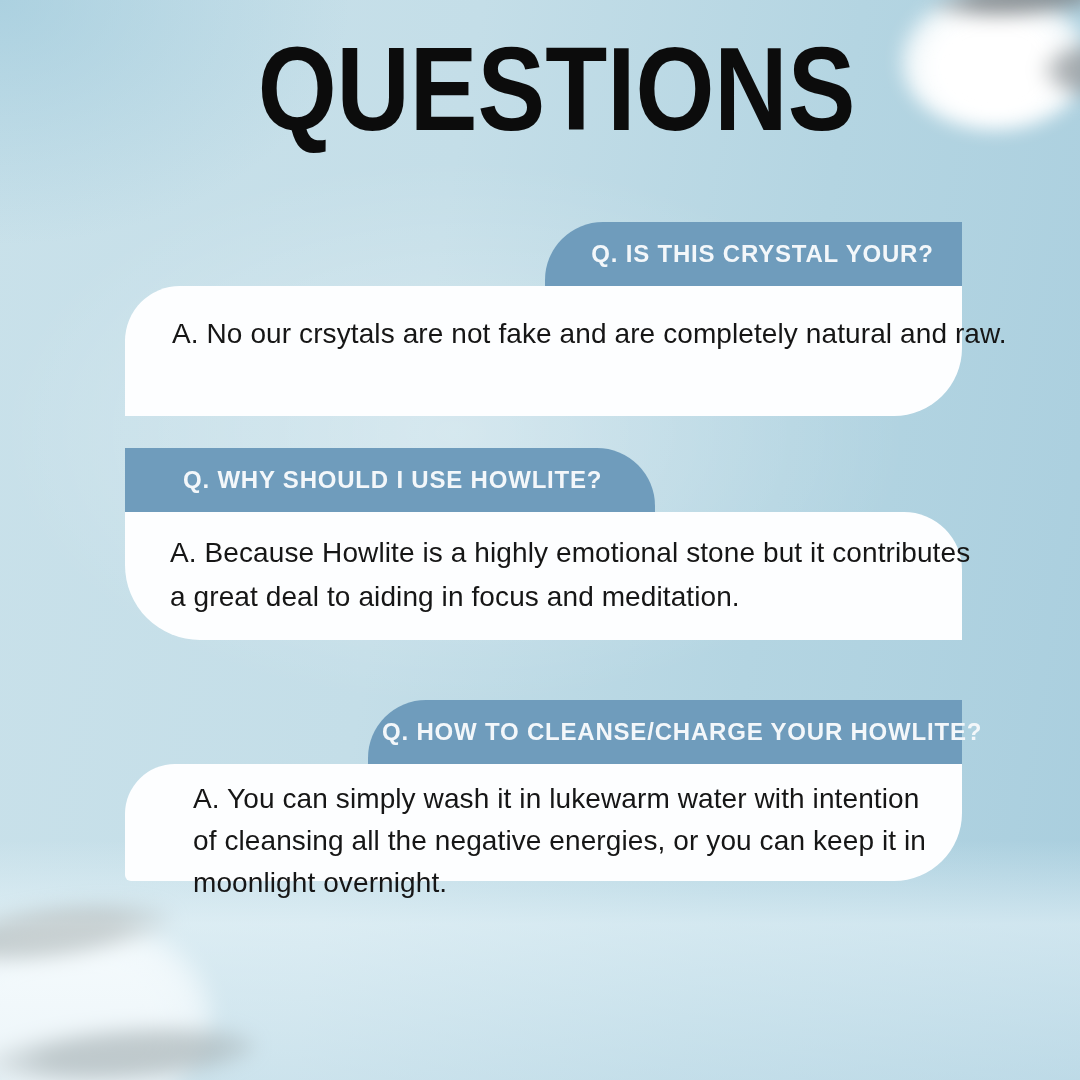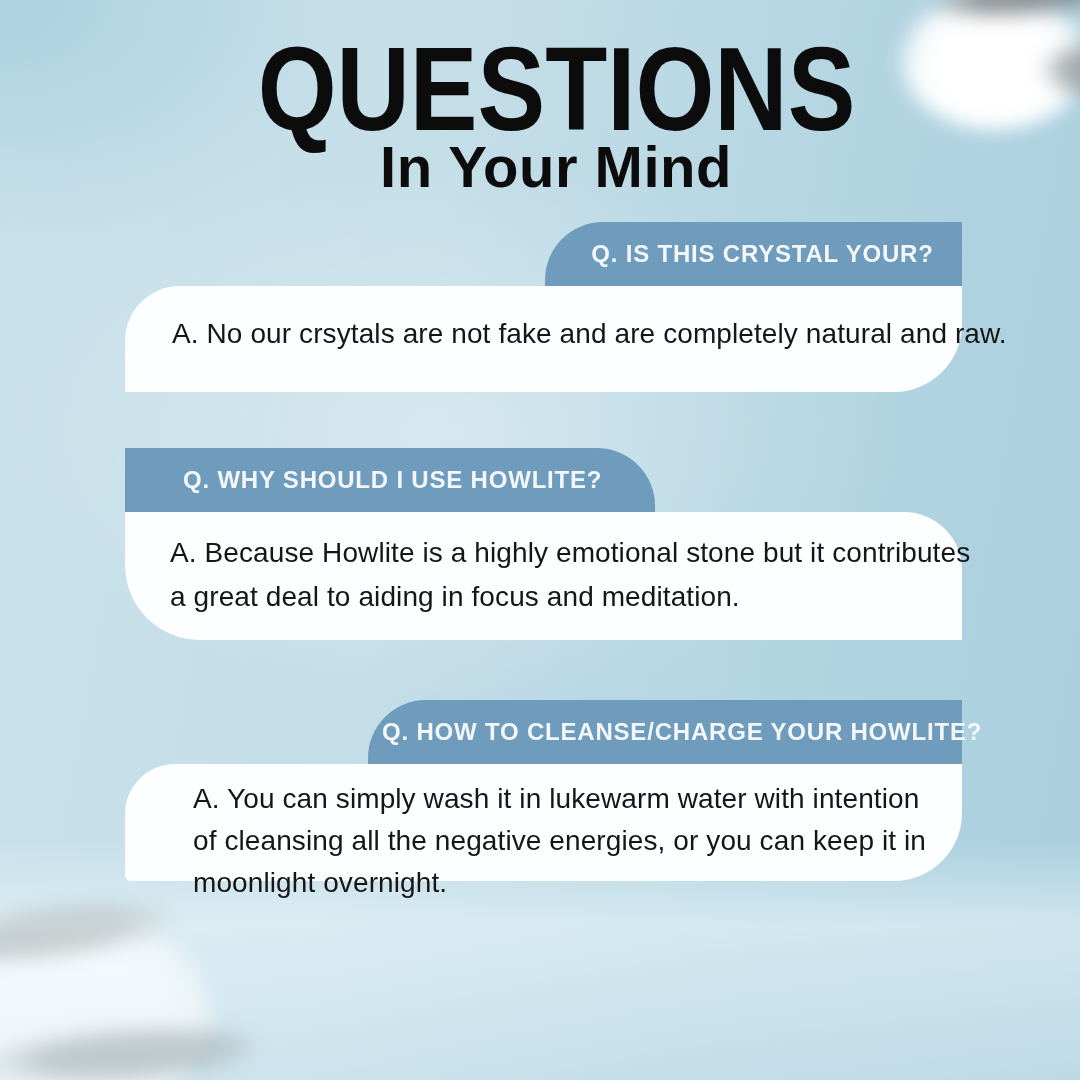--- a/index.html
+++ b/index.html
@@ -64,21 +64,21 @@
   .bubble{
     position:absolute;
     background:var(--bubble-white);
     color:var(--ink);
     font-size:28px;letter-spacing:0.1px;
   }
   .bubble .line{white-space:nowrap;}
 
   
   .tab-1{left:545px;top:222px;width:417px;border-radius:58px 0 0 0;justify-content:center;padding-left:18px;}
-  .bubble-1{left:125px;top:286px;width:837px;height:106px;border-radius:55px 0 68px 0;padding:27px 30px 0 47px;line-height:42px;}
+  .bubble-1{left:125px;top:286px;width:837px;height:130px;border-radius:55px 0 68px 0;padding:27px 30px 0 47px;line-height:42px;}
   
   .tab-2{left:125px;top:448px;width:530px;border-radius:0 58px 0 0;padding-left:58px;}
   .bubble-2{left:125px;top:512px;width:837px;height:128px;border-radius:0 58px 0 75px;padding:19px 30px 16px 45px;line-height:44px;}
   
   .tab-3{left:368px;top:700px;width:594px;border-radius:58px 0 0 0;justify-content:flex-start;padding-left:14px;}
   .bubble-3{left:125px;top:764px;width:837px;height:117px;border-radius:50px 0 68px 6px;padding:14px 30px 0 68px;line-height:42px;}
 </style>
 </head>
 <body>
 
@@ -91,21 +91,20 @@
   </div>
   <div class="blob blob-bl">
     <div class="core"></div>
     <div class="streak1"></div>
     <div class="streak2"></div>
   </div>
   <div class="floor"></div>
 
   <div class="header">
     <div class="title-main"><span class="squeeze">QUESTIONS</span></div>
-    <div class="title-sub">In Your Mind</div>
   </div>
 
   <div class="tab tab-1">
     <span>Q. IS THIS CRYSTAL YOUR?</span>
   </div>
   <div class="bubble bubble-1">
     <div class="line">A. No our crsytals are not fake and are completely natural and raw.</div>
   </div>
 
   <div class="tab tab-2">

